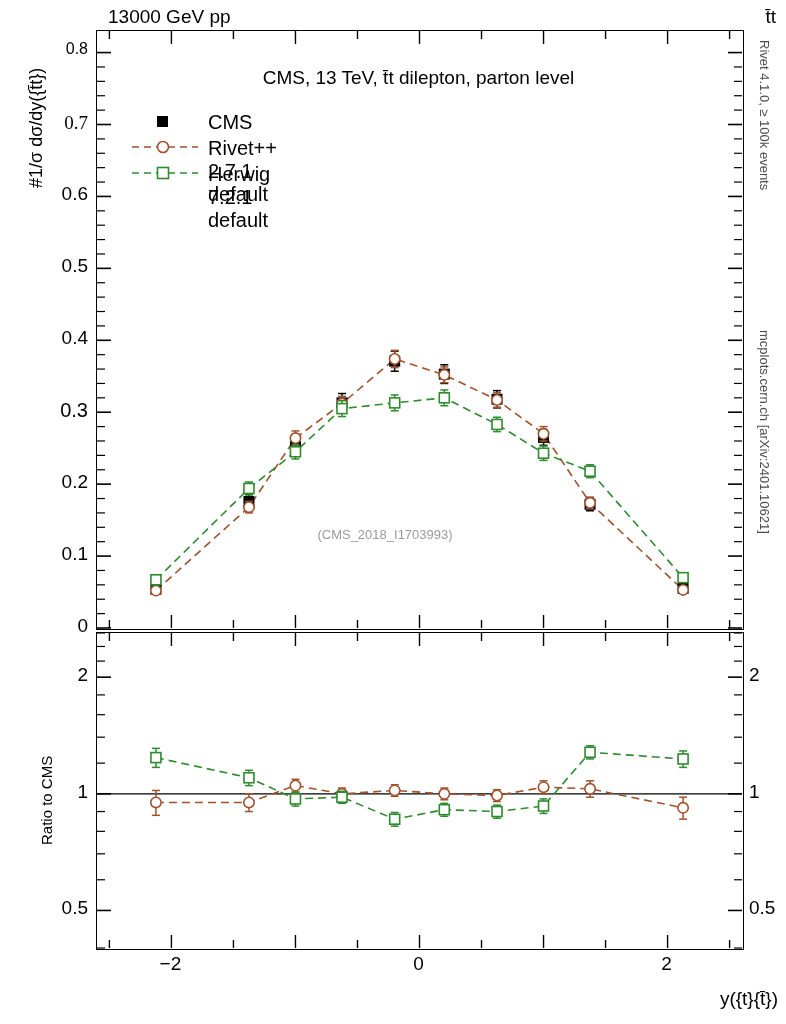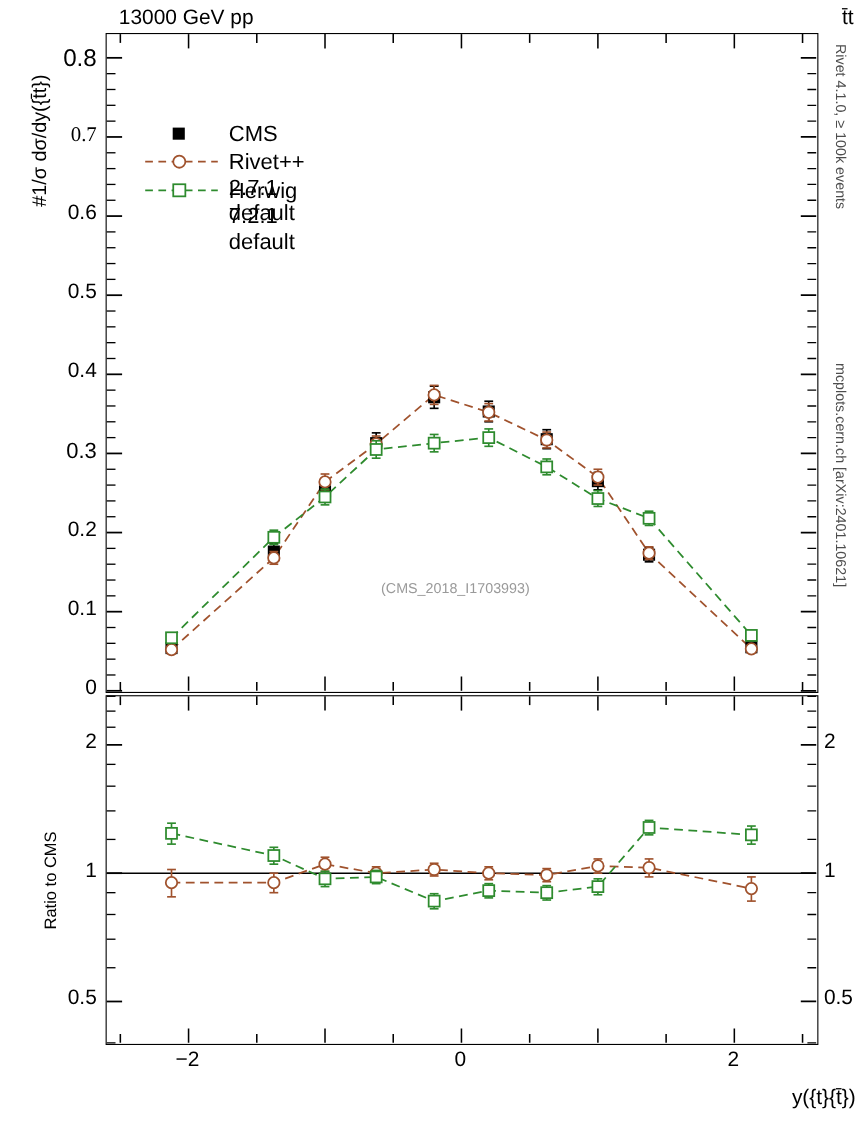--- a/index.html
+++ b/index.html
@@ -269,21 +269,22 @@
         <line x1="493.0528846153846" y1="433.72409638554217" x2="493.0528846153846" y2="446.6710843373494" stroke="#2e8b2e" stroke-width="1.5"></line>
         <line x1="489.0528846153846" y1="433.72409638554217" x2="497.0528846153846" y2="433.72409638554217" stroke="#2e8b2e" stroke-width="1.5"></line>
         <line x1="489.0528846153846" y1="446.6710843373494" x2="497.0528846153846" y2="446.6710843373494" stroke="#2e8b2e" stroke-width="1.5"></line>
         <rect x="488.0528846153846" y="435.1975903614458" width="10" height="10" fill="#ffffff" stroke="#2e8b2e" stroke-width="1.6"></rect>
         <line x1="586.0817307692307" y1="542.3349397590362" x2="586.0817307692307" y2="550.966265060241" stroke="#2e8b2e" stroke-width="1.5"></line>
         <line x1="582.0817307692307" y1="542.3349397590362" x2="590.0817307692307" y2="542.3349397590362" stroke="#2e8b2e" stroke-width="1.5"></line>
         <line x1="582.0817307692307" y1="550.966265060241" x2="590.0817307692307" y2="550.966265060241" stroke="#2e8b2e" stroke-width="1.5"></line>
         <rect x="581.0817307692307" y="541.6506024096385" width="10" height="10" fill="#ffffff" stroke="#2e8b2e" stroke-width="1.6"></rect>
       </svg>
   </div>
-  <div class="watermark" id="main-watermark" style="left: 414px; top: 527.072px; transform: translateX(-50%);">(CMS_2018_I1703993)</div>
+  <div class="title" id="main-title" style="left: 418.5px; top: 67px; transform: translateX(-50%);">CMS, 13 TeV, t̄t dilepton, parton level</div>
+  <div class="watermark" id="main-watermark" style="left: 385px; top: 527.072px; transform: translateX(-50%);">(CMS_2018_I1703993)</div>
 
   <div id="legend">
     <div class="leg-row">
       <svg class="leg-sym" width="70" height="26">
         <rect x="27" y="8" width="11" height="11" fill="#000000"></rect>
       </svg>
       <span class="leg-label">CMS</span>
     </div>
     <div class="leg-row">
       <svg class="leg-sym" width="70" height="26">
@@ -446,21 +447,21 @@
 
   <div id="tick-labels">
       <div class="txt" style="font-size: 19px; left: 88px; top: 615px; transform: translateX(-100%);">0</div>
       <div class="txt" style="font-size: 19px; left: 88px; top: 543.072px; transform: translateX(-100%);">0.1</div>
       <div class="txt" style="font-size: 19px; left: 88px; top: 471.145px; transform: translateX(-100%);">0.2</div>
       <div class="txt" style="font-size: 20px; left: 88px; top: 399.217px; transform: translateX(-100%);">0.3</div>
       <div class="txt" style="font-size: 19px; left: 88px; top: 327.289px; transform: translateX(-100%);">0.4</div>
       <div class="txt" style="font-size: 19px; left: 88px; top: 255.361px; transform: translateX(-100%);">0.5</div>
       <div class="txt" style="font-size: 19px; left: 88px; top: 183.434px; transform: translateX(-100%);">0.6</div>
       <div class="txt" style="font-size: 19px; left: 88px; top: 111.506px; transform: translateX(-100%); font-family: Liberation Serif, serif;">0.7</div>
-      <div class="txt" style="font-size: 22px; left: 88px; top: 39.5783px; transform: translateX(-100%);">0.8</div>
+      <div class="txt" style="font-size: 16px; left: 88px; top: 39.5783px; transform: translateX(-100%);">0.8</div>
       <div class="txt" style="font-size: 19px; left: 88px; top: 897.448px; transform: translateX(-100%);">0.5</div>
       <div class="txt" style="font-size: 19px; left: 749px; top: 897.448px;">0.5</div>
       <div class="txt" style="font-size: 19px; left: 88px; top: 780.8px; transform: translateX(-100%);">1</div>
       <div class="txt" style="font-size: 19px; left: 749px; top: 780.8px;">1</div>
       <div class="txt" style="font-size: 19px; left: 88px; top: 664.152px; transform: translateX(-100%);">2</div>
       <div class="txt" style="font-size: 19px; left: 749px; top: 664.152px;">2</div>
       <div class="txt" style="font-size: 19px; left: 170.423px; top: 953px; transform: translateX(-50%);">−2</div>
       <div class="txt" style="font-size: 19px; left: 418.5px; top: 953px; transform: translateX(-50%);">0</div>
       <div class="txt" style="font-size: 19px; left: 666.577px; top: 953px; transform: translateX(-50%);">2</div>
     </div>

